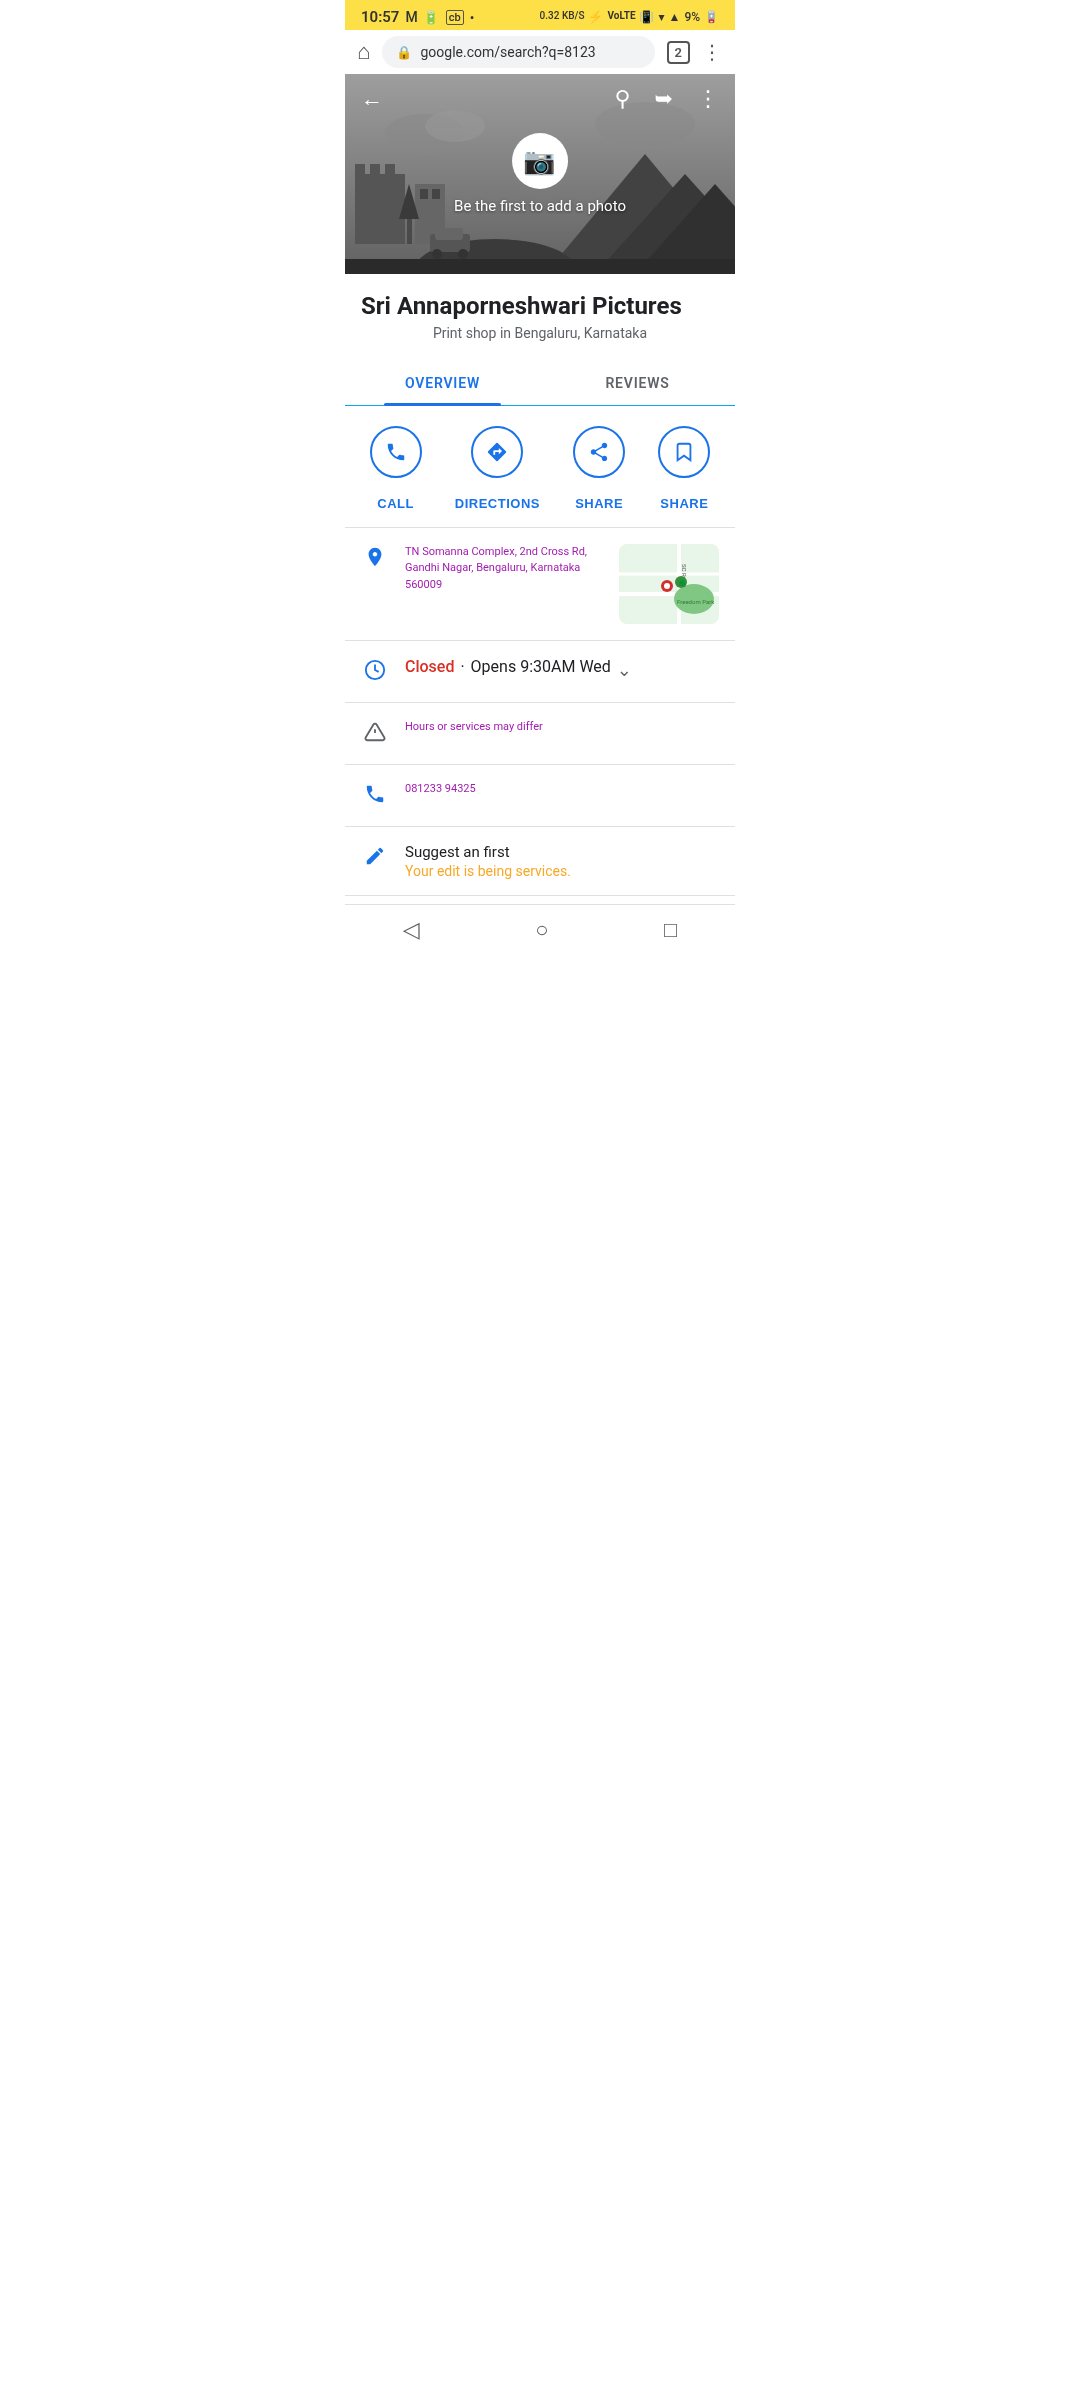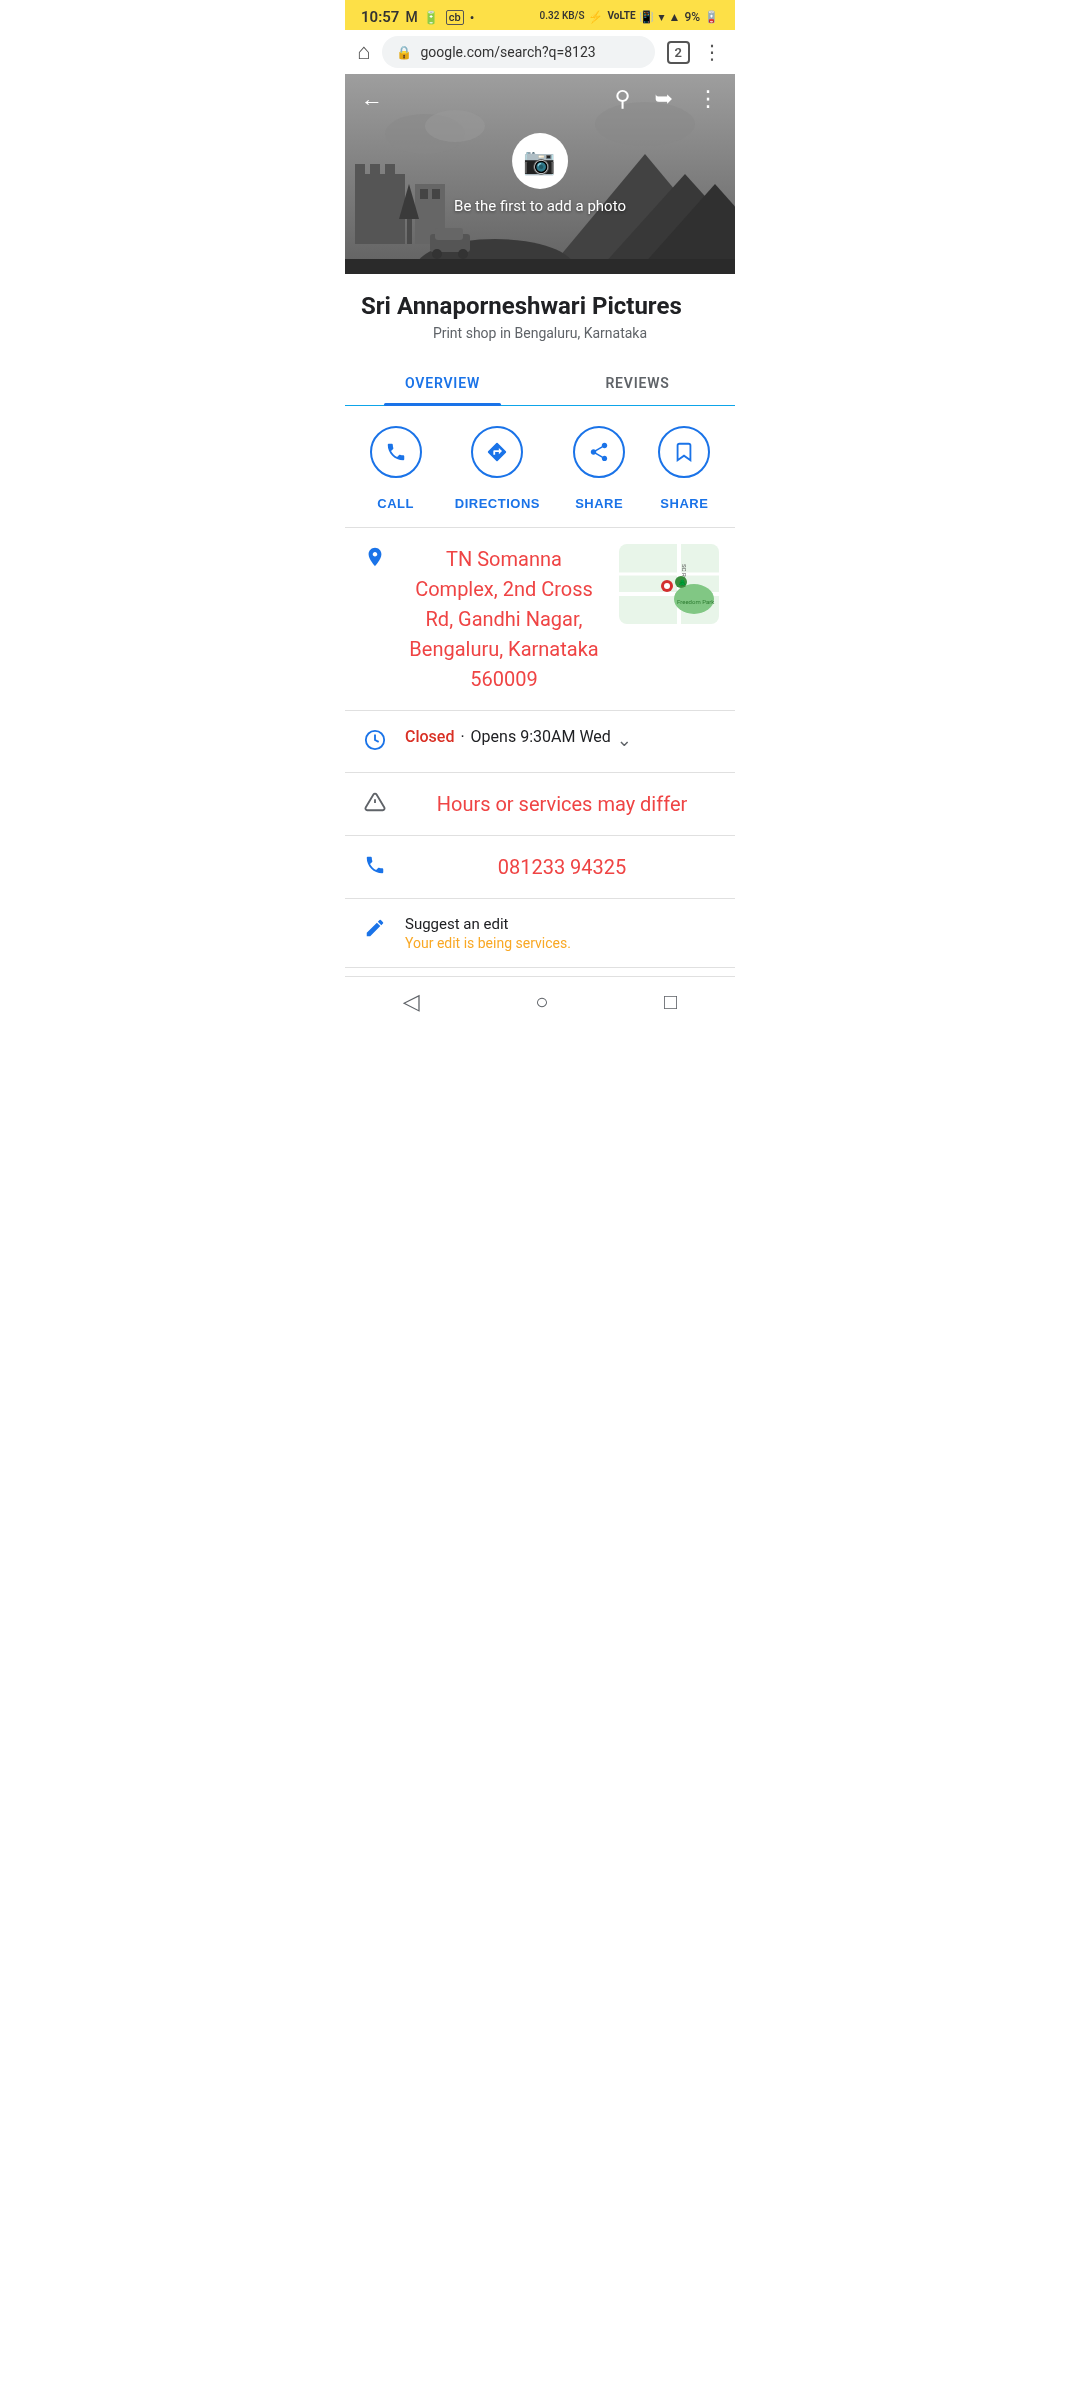--- a/index.html
+++ b/index.html
@@ -215,24 +215,23 @@
       color: #5f6368;
       min-width: 28px;
       margin-top: 2px;
       text-align: center;
     }
     .info-icon.blue { color: #1a73e8; }
     .info-content {
       flex: 1;
     }
     .info-main {
-      font-size: 20px;
-      color: #ef4444;
+      font-size: 11px;
+      color: #a21caf;
       line-height: 1.5;
-      text-align: center;
     }
     .closed-text { color: #d93025; font-weight: 500; }
     .hours-text { color: #202124; }
     .chevron { font-size: 18px; color: #5f6368; margin-top: 2px; }
     .hours-row-inner { display: flex; align-items: flex-start; gap: 6px; }
     .suggest-edit { color: #202124; font-size: 15px; }
     .edit-review { color: #f9a825; font-size: 14px; margin-top: 2px; }
     .map-thumb {
       width: 100px;
       height: 80px;
@@ -482,21 +481,21 @@
   </div>
 </div>
 
 <div class="info-row">
   <span class="info-icon blue">
     <svg width="22" height="22" viewBox="0 0 24 24" fill="#1a73e8">
       <path d="M3 17.25V21h3.75L17.81 9.94l-3.75-3.75L3 17.25zM20.71 7.04a1 1 0 000-1.41l-2.34-2.34a1 1 0 00-1.41 0l-1.83 1.83 3.75 3.75 1.83-1.83z"></path>
     </svg>
   </span>
   <div class="info-content">
-    <div class="suggest-edit">Suggest an edit</div>
+    <div class="suggest-edit">Suggest an first</div>
     <div class="edit-review">Your edit is being services.</div>
   </div>
 </div>
 
 <div class="nav-bar">
   <button class="nav-btn">
     <span>◁</span>
   </button>
   <button class="nav-btn">
     <span>○</span>

